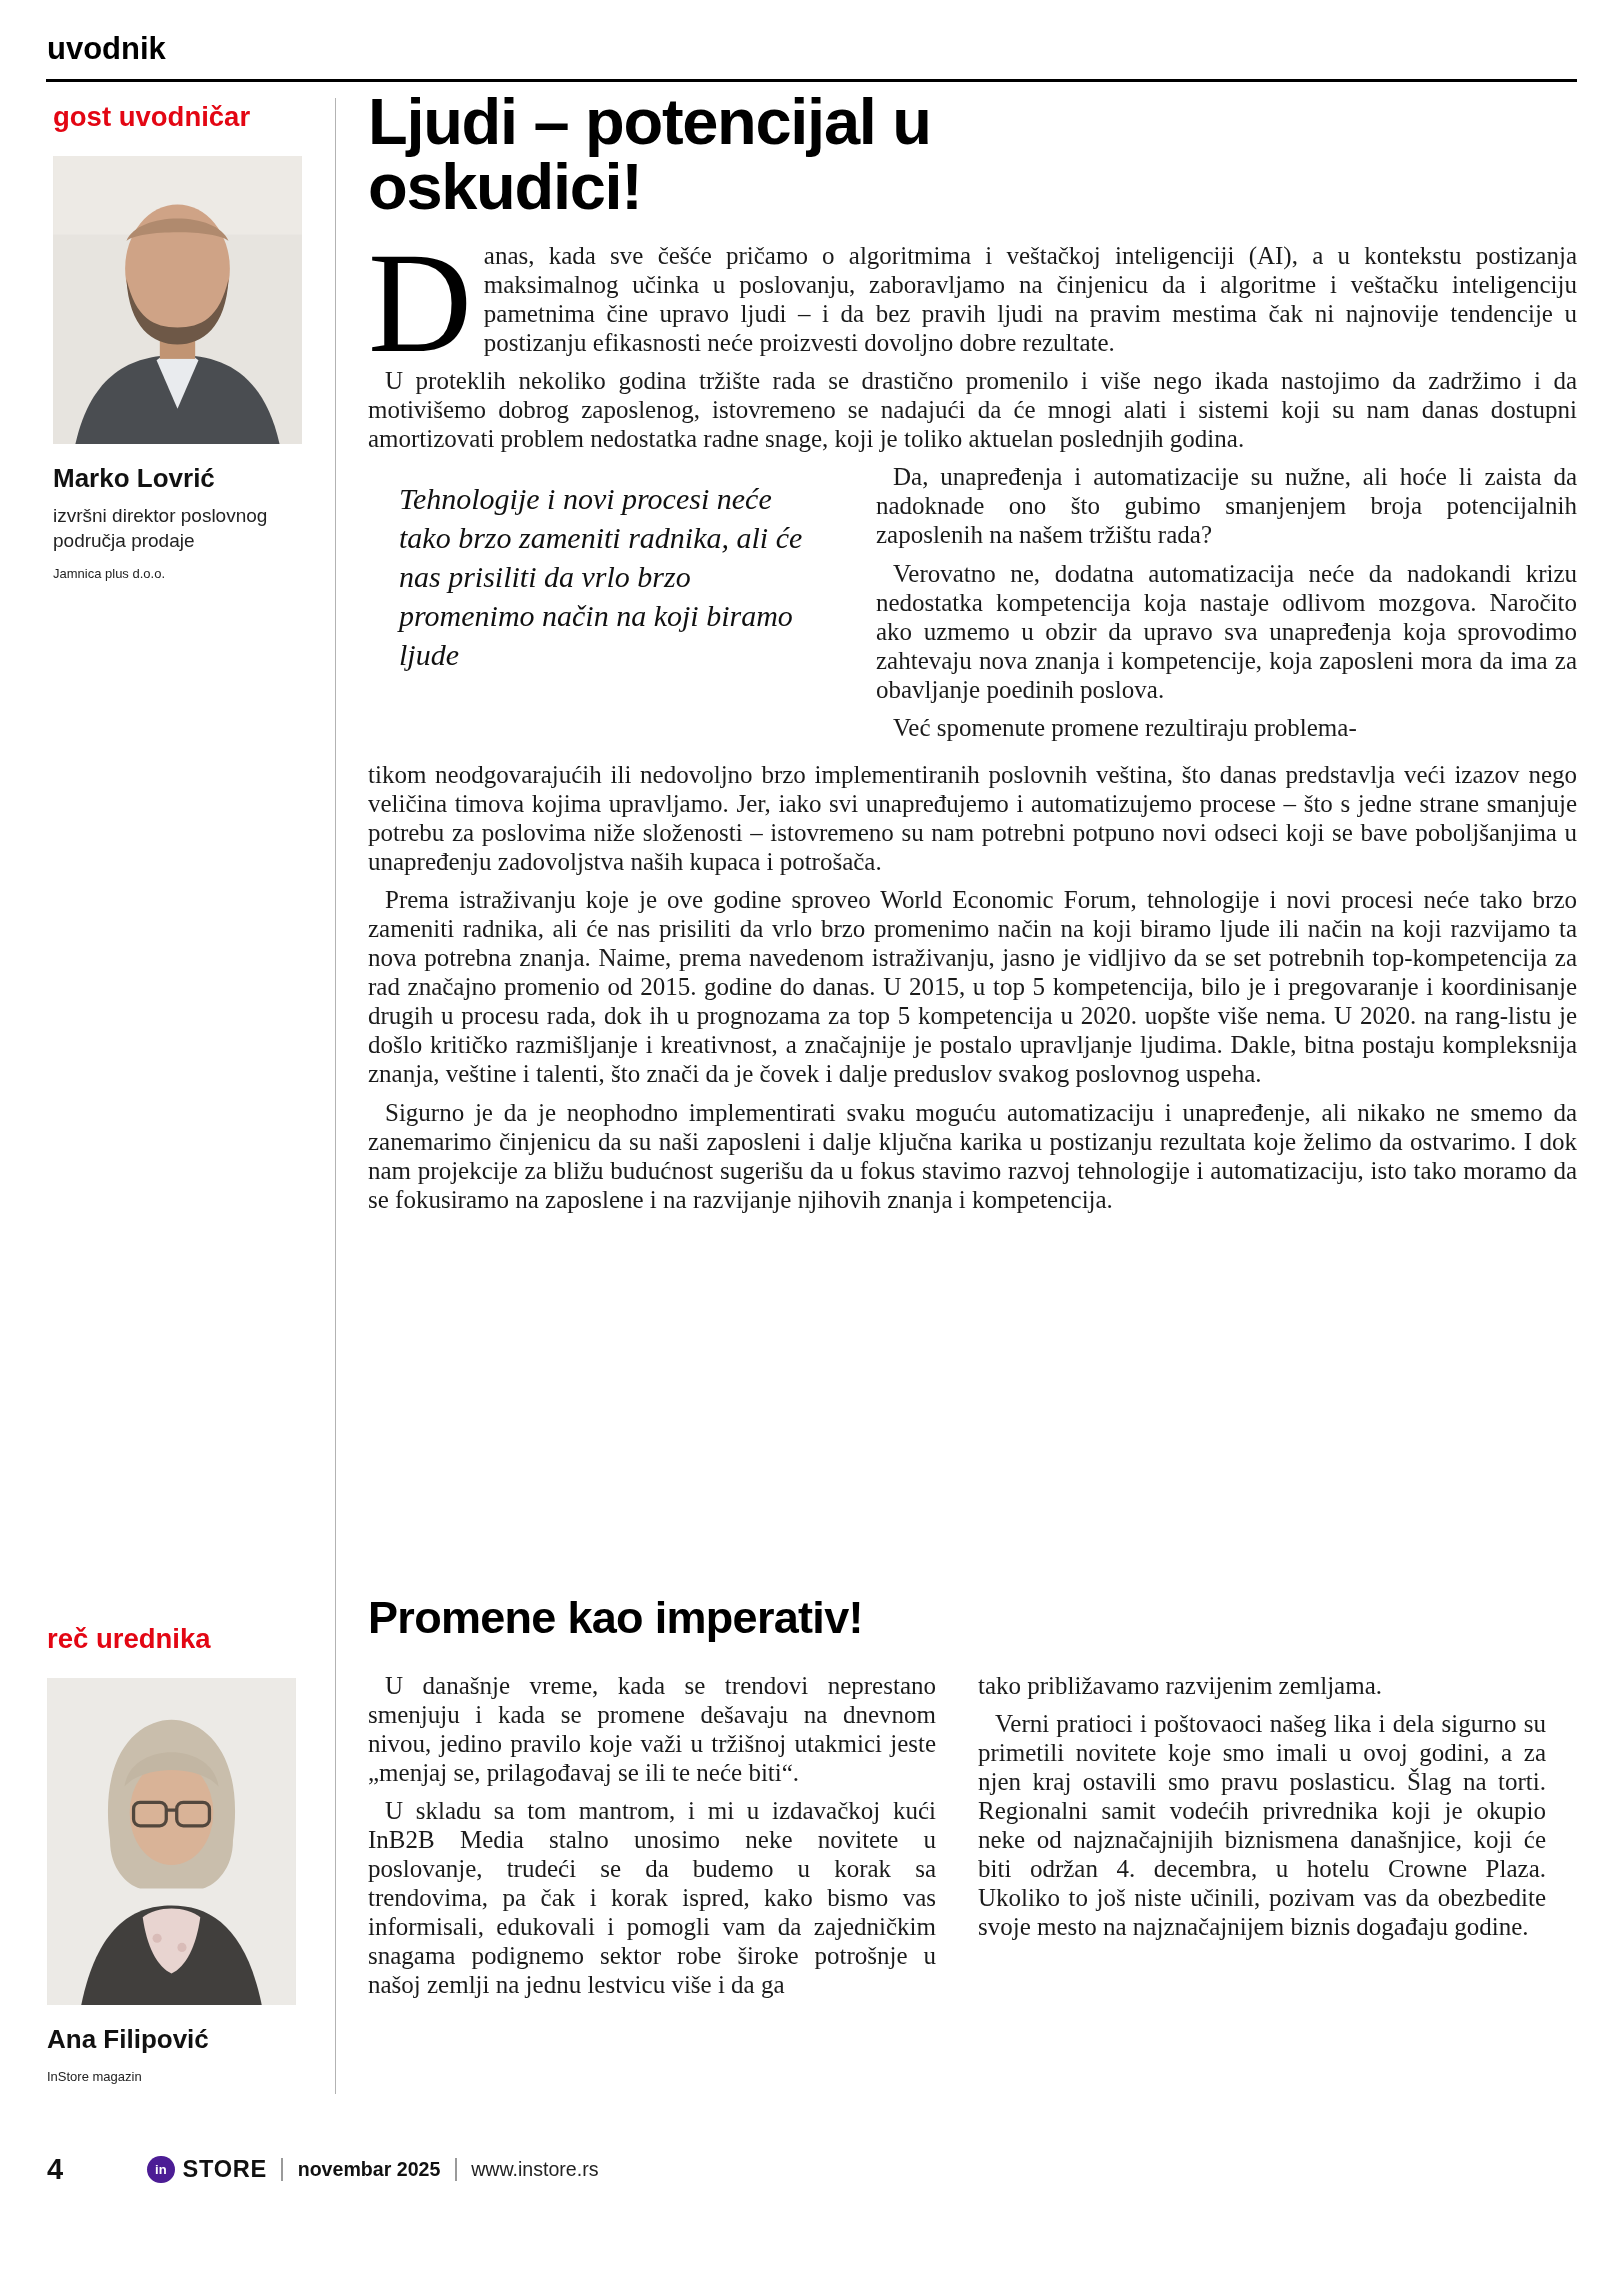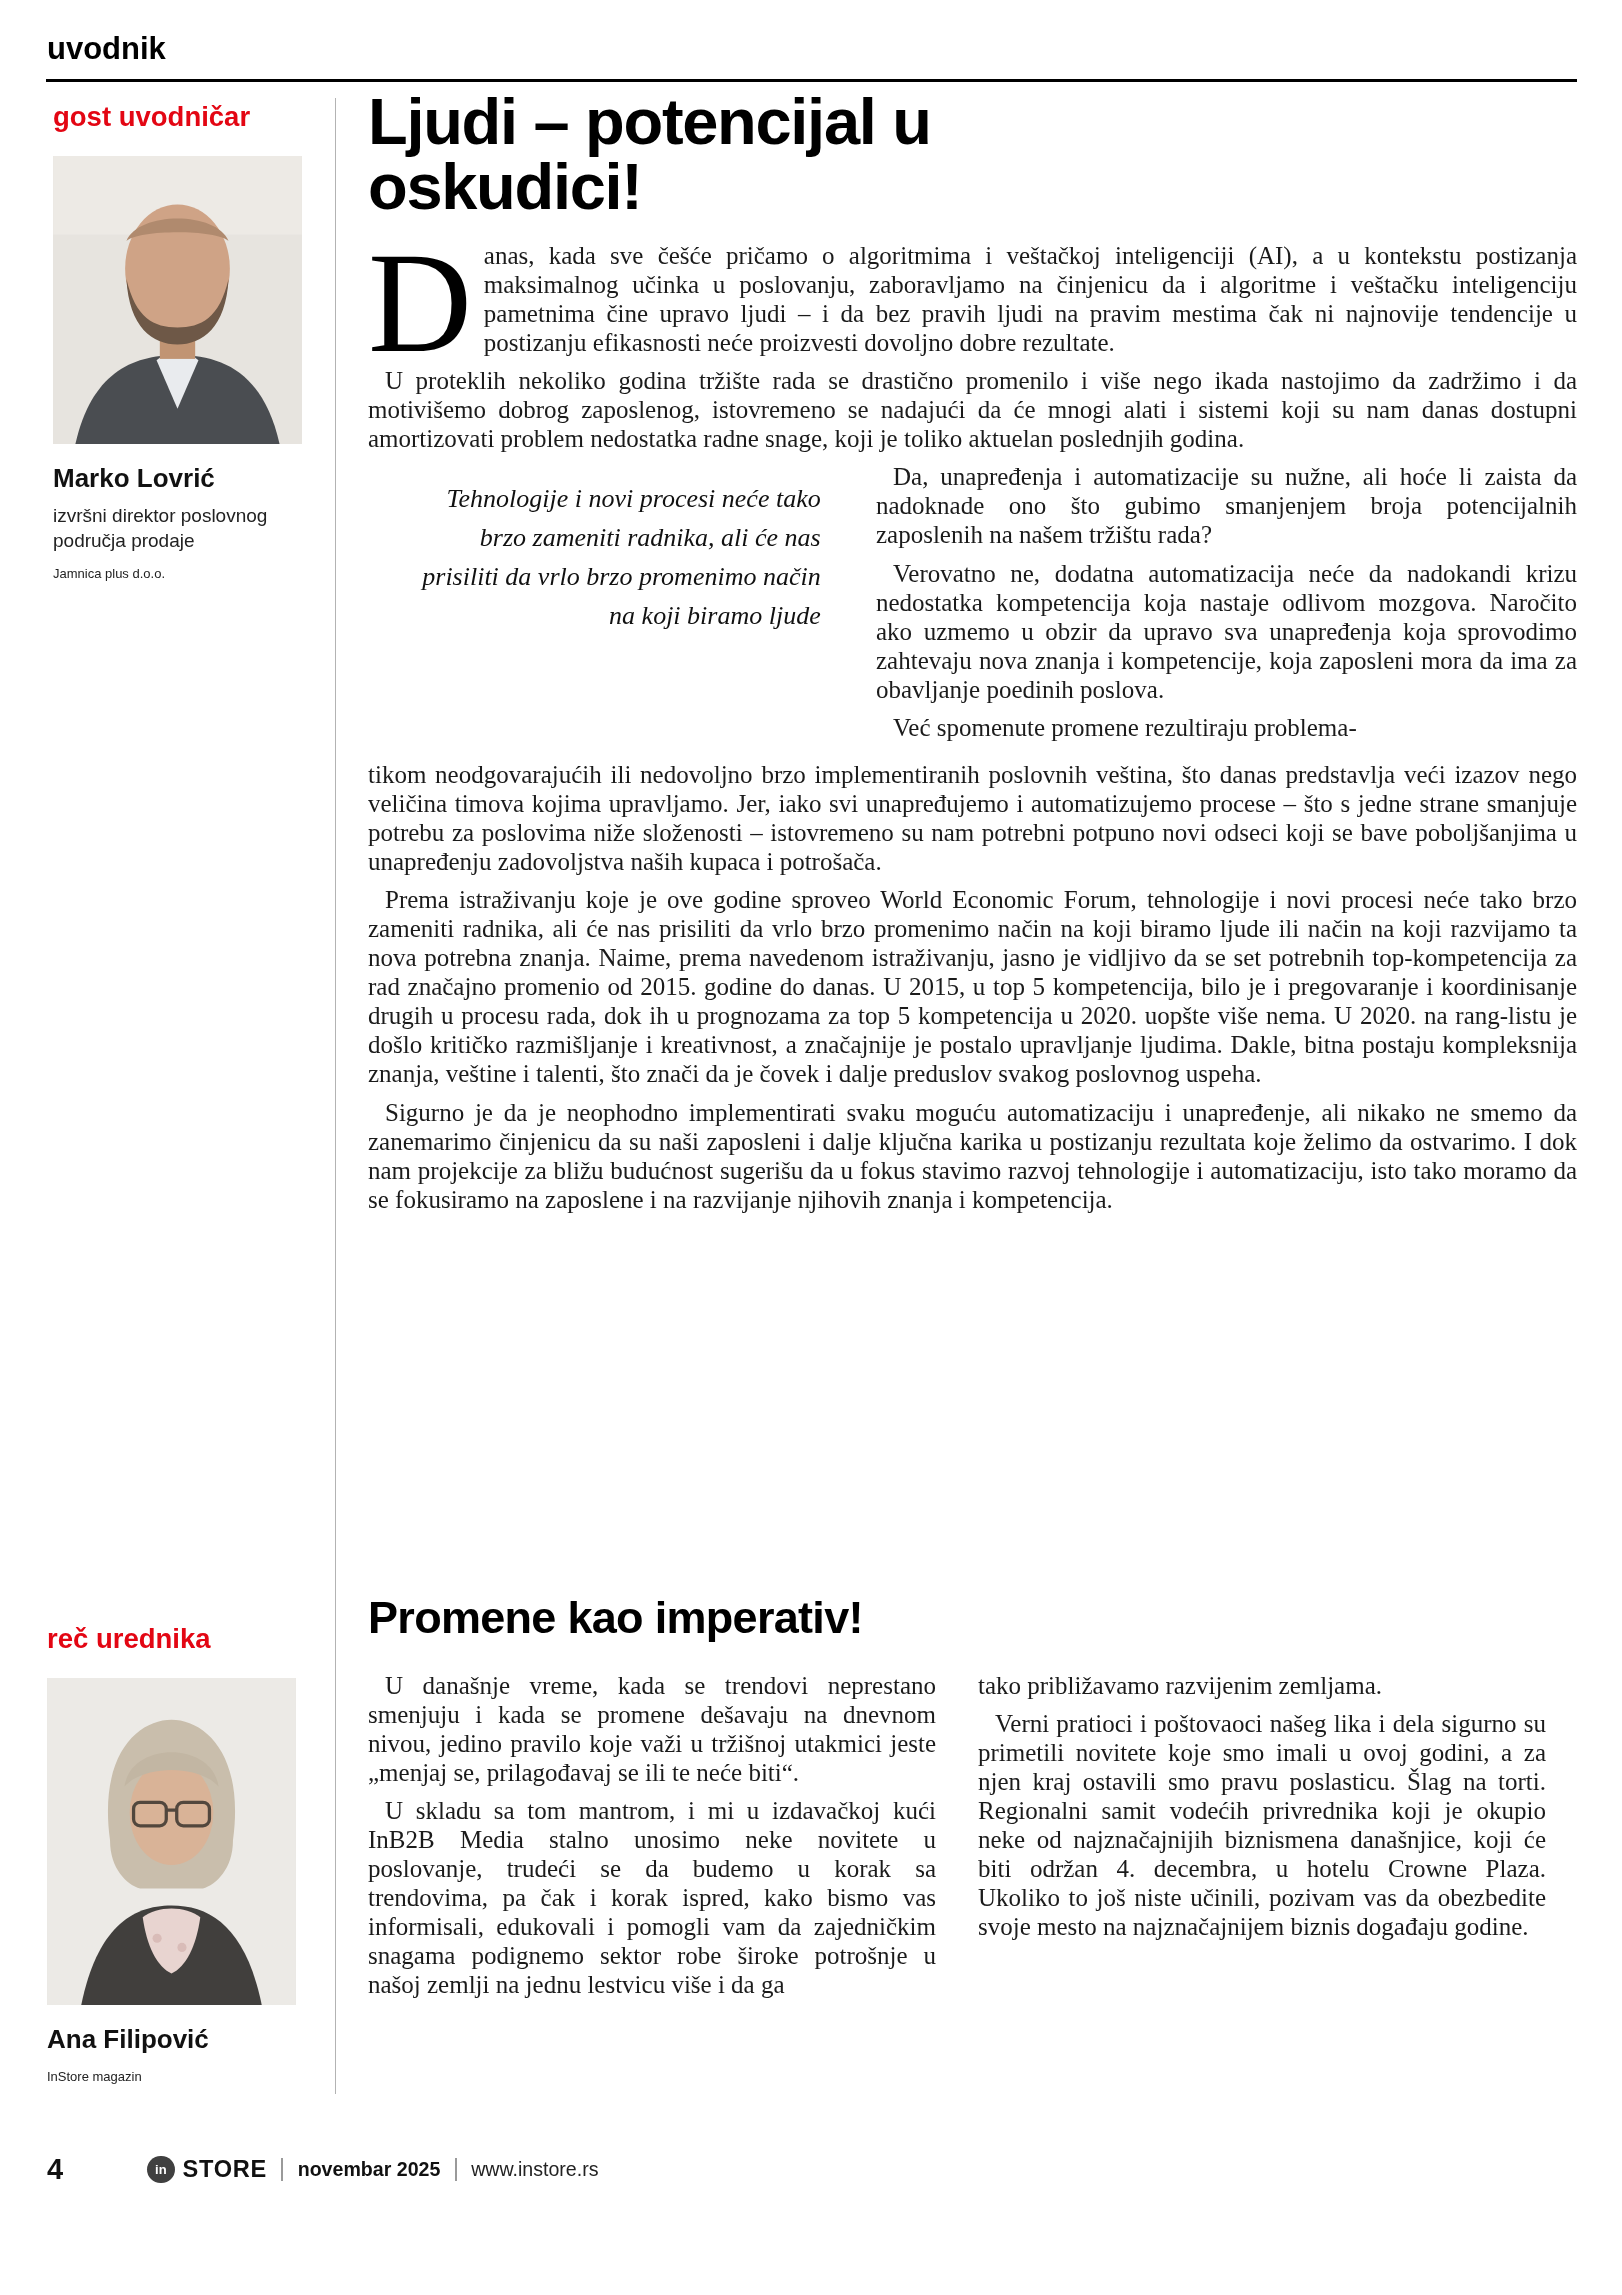--- a/index.html
+++ b/index.html
@@ -62,21 +62,21 @@
     font-size:25px; line-height:29px; text-align:justify; margin:0 0 9.2px 0; color:#1b1b1b;
   }
   .para.indent { text-indent:17px; }
   .drop-cap {
     float:left; font-size:144px; line-height:115px; height:115px;
     padding:0 11.8px 0 0; margin-top:3.9px; color:#000;
   }
   .two-col { display:flex; gap:37px; margin:3.9px 0 9.2px 0; }
   .quote-col { flex:0 0 471px; }
   .pull-quote {
-    font-style:italic; font-size:26px; line-height:39px; text-align:right;
+    font-style:italic; font-size:30px; line-height:39px; text-align:left;
     padding:17px 18.3px 0 31px; color:#111;
   }
   .text-col { flex:1 1 auto; }
 
   
   .article2 {
     position:absolute; left:368px; top:1595px; width:1209px; height:548px; overflow:hidden;
   }
   .article-title2 {
     font-family:"Liberation Sans", sans-serif;
@@ -88,21 +88,21 @@
 
   
   .footer {
     position:absolute; left:47px; top:2155px; width:1529px;
     display:flex; align-items:center;
     font-family:"Liberation Sans", sans-serif; color:#111;
   }
   .page-num { font-weight:700; font-size:29px; line-height:1; }
   .brand-group { display:flex; align-items:center; margin-left:84px; }
   .brand-icon {
-    width:27.5px; height:27.5px; border-radius:50%; background:#404040; color:#fff;
+    width:27.5px; height:27.5px; border-radius:50%; background:#4c1d95; color:#fff;
     display:flex; align-items:center; justify-content:center;
     font-weight:700; font-size:13px; margin-right:7.9px;
   }
   .brand-name { font-weight:700; font-size:23.6px; letter-spacing:0.7px; }
   .sep { width:2px; height:23.6px; background:#9a9a9a; margin:0 14.4px; }
   .issue { font-weight:700; font-size:19.6px; }
   .website { font-size:19.6px; color:#222; }
 </style>
 </head>
 <body>

